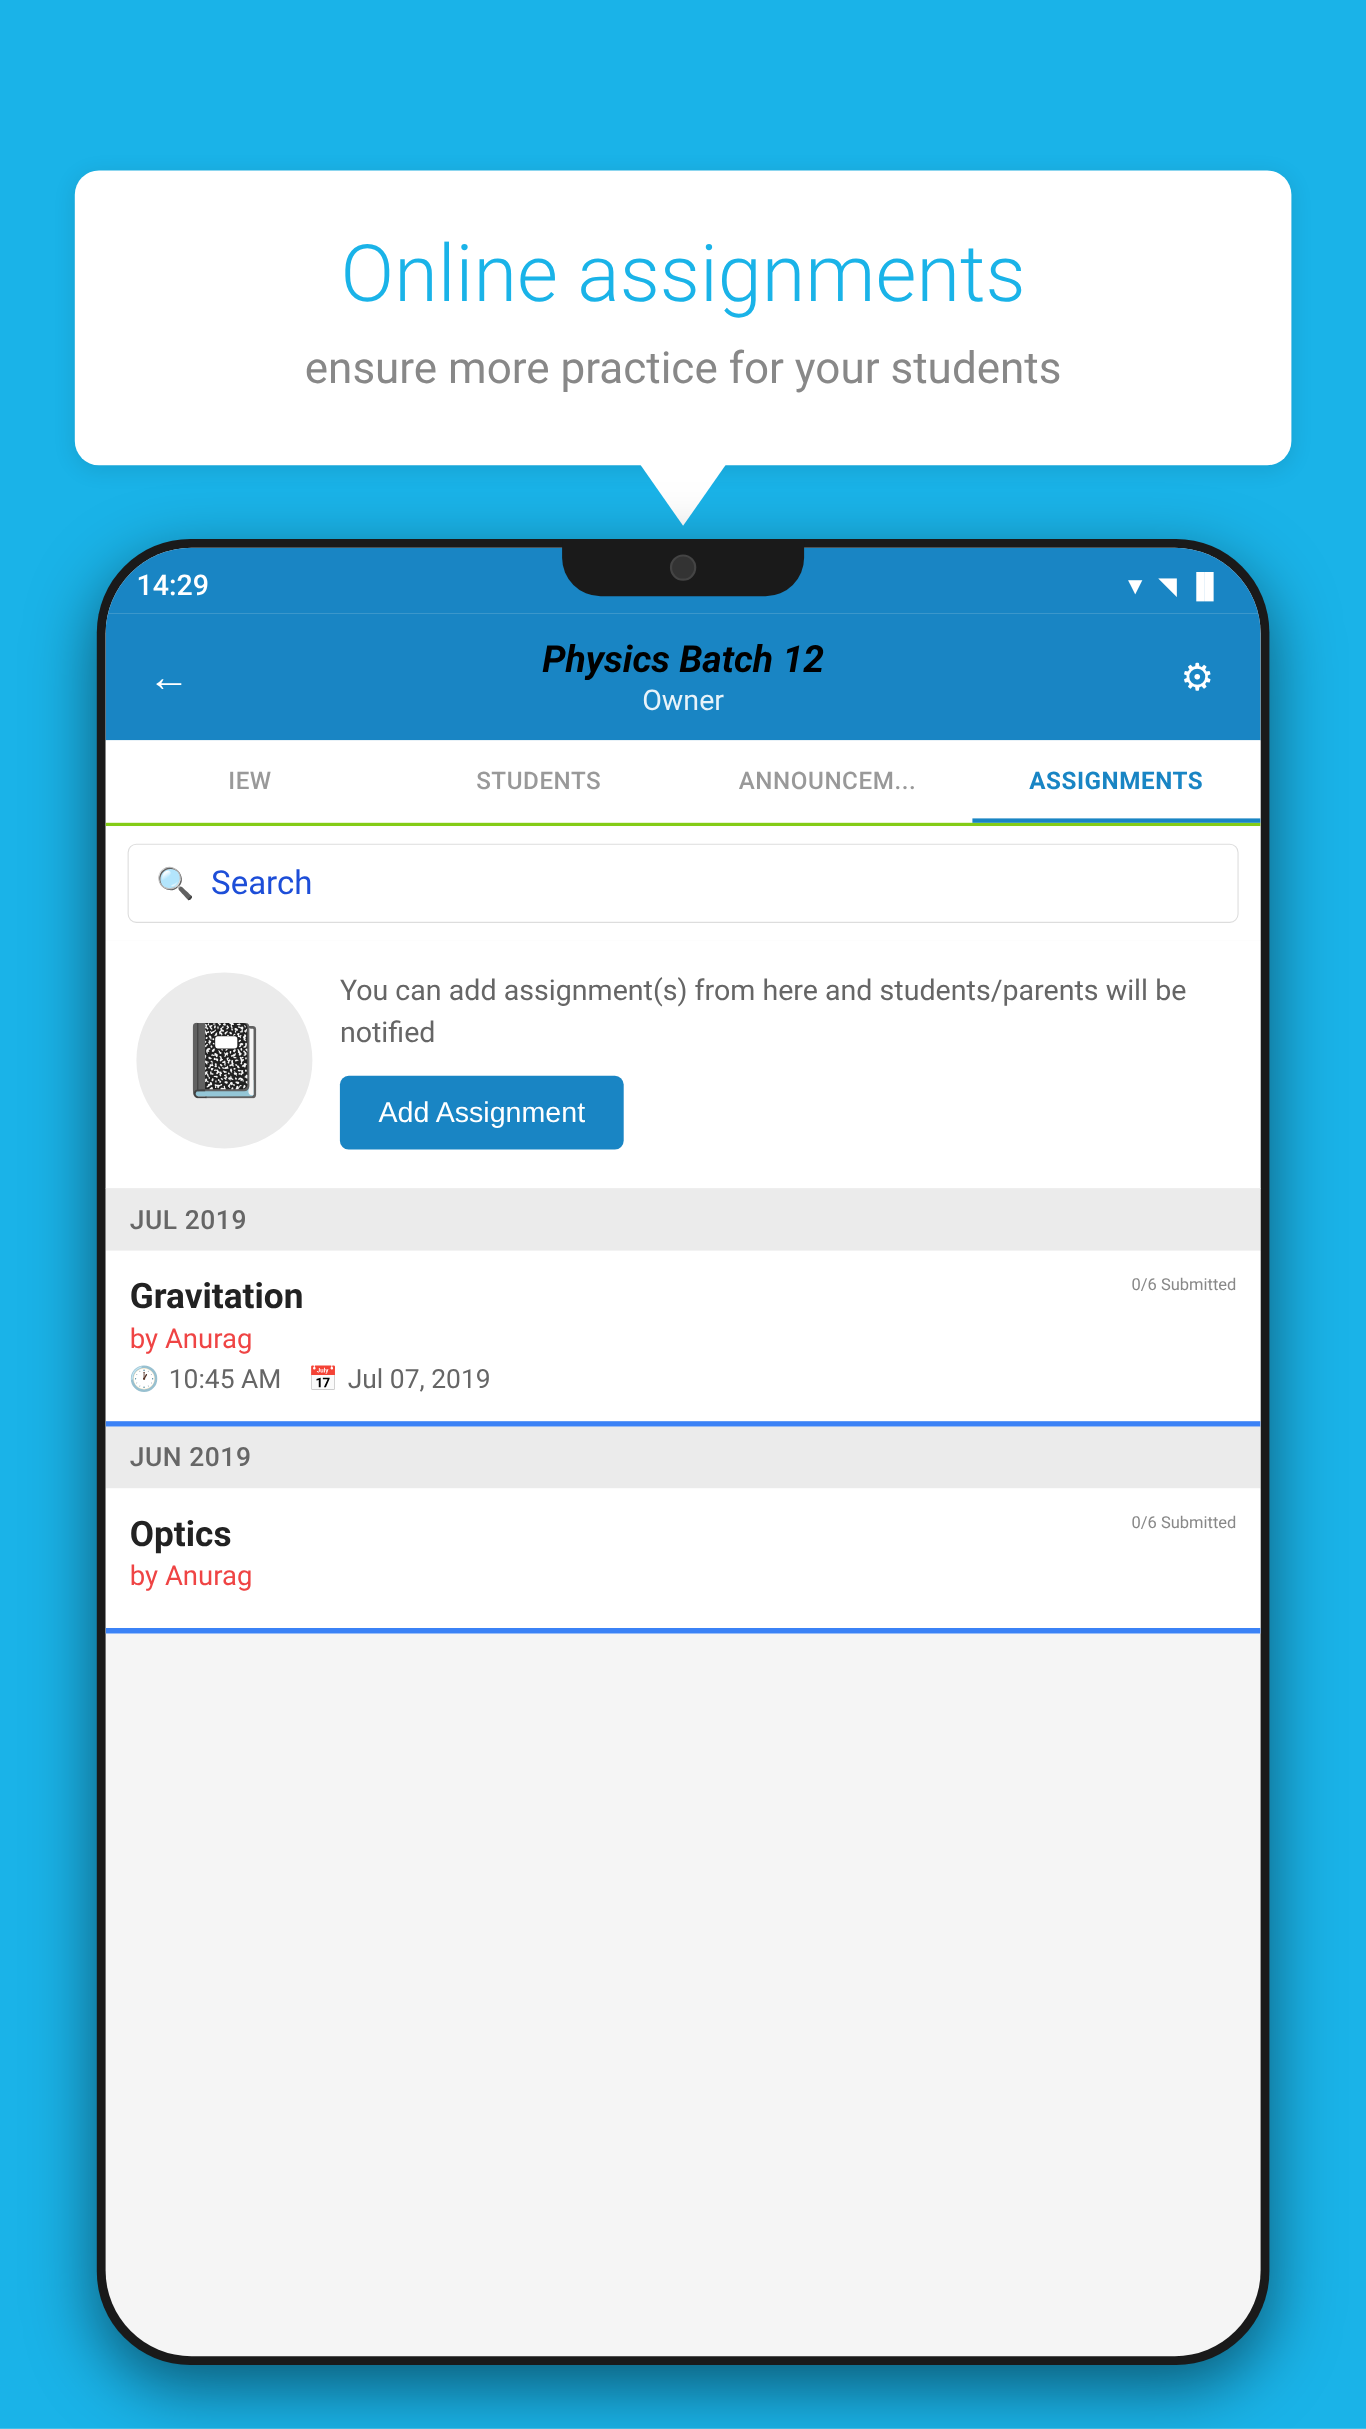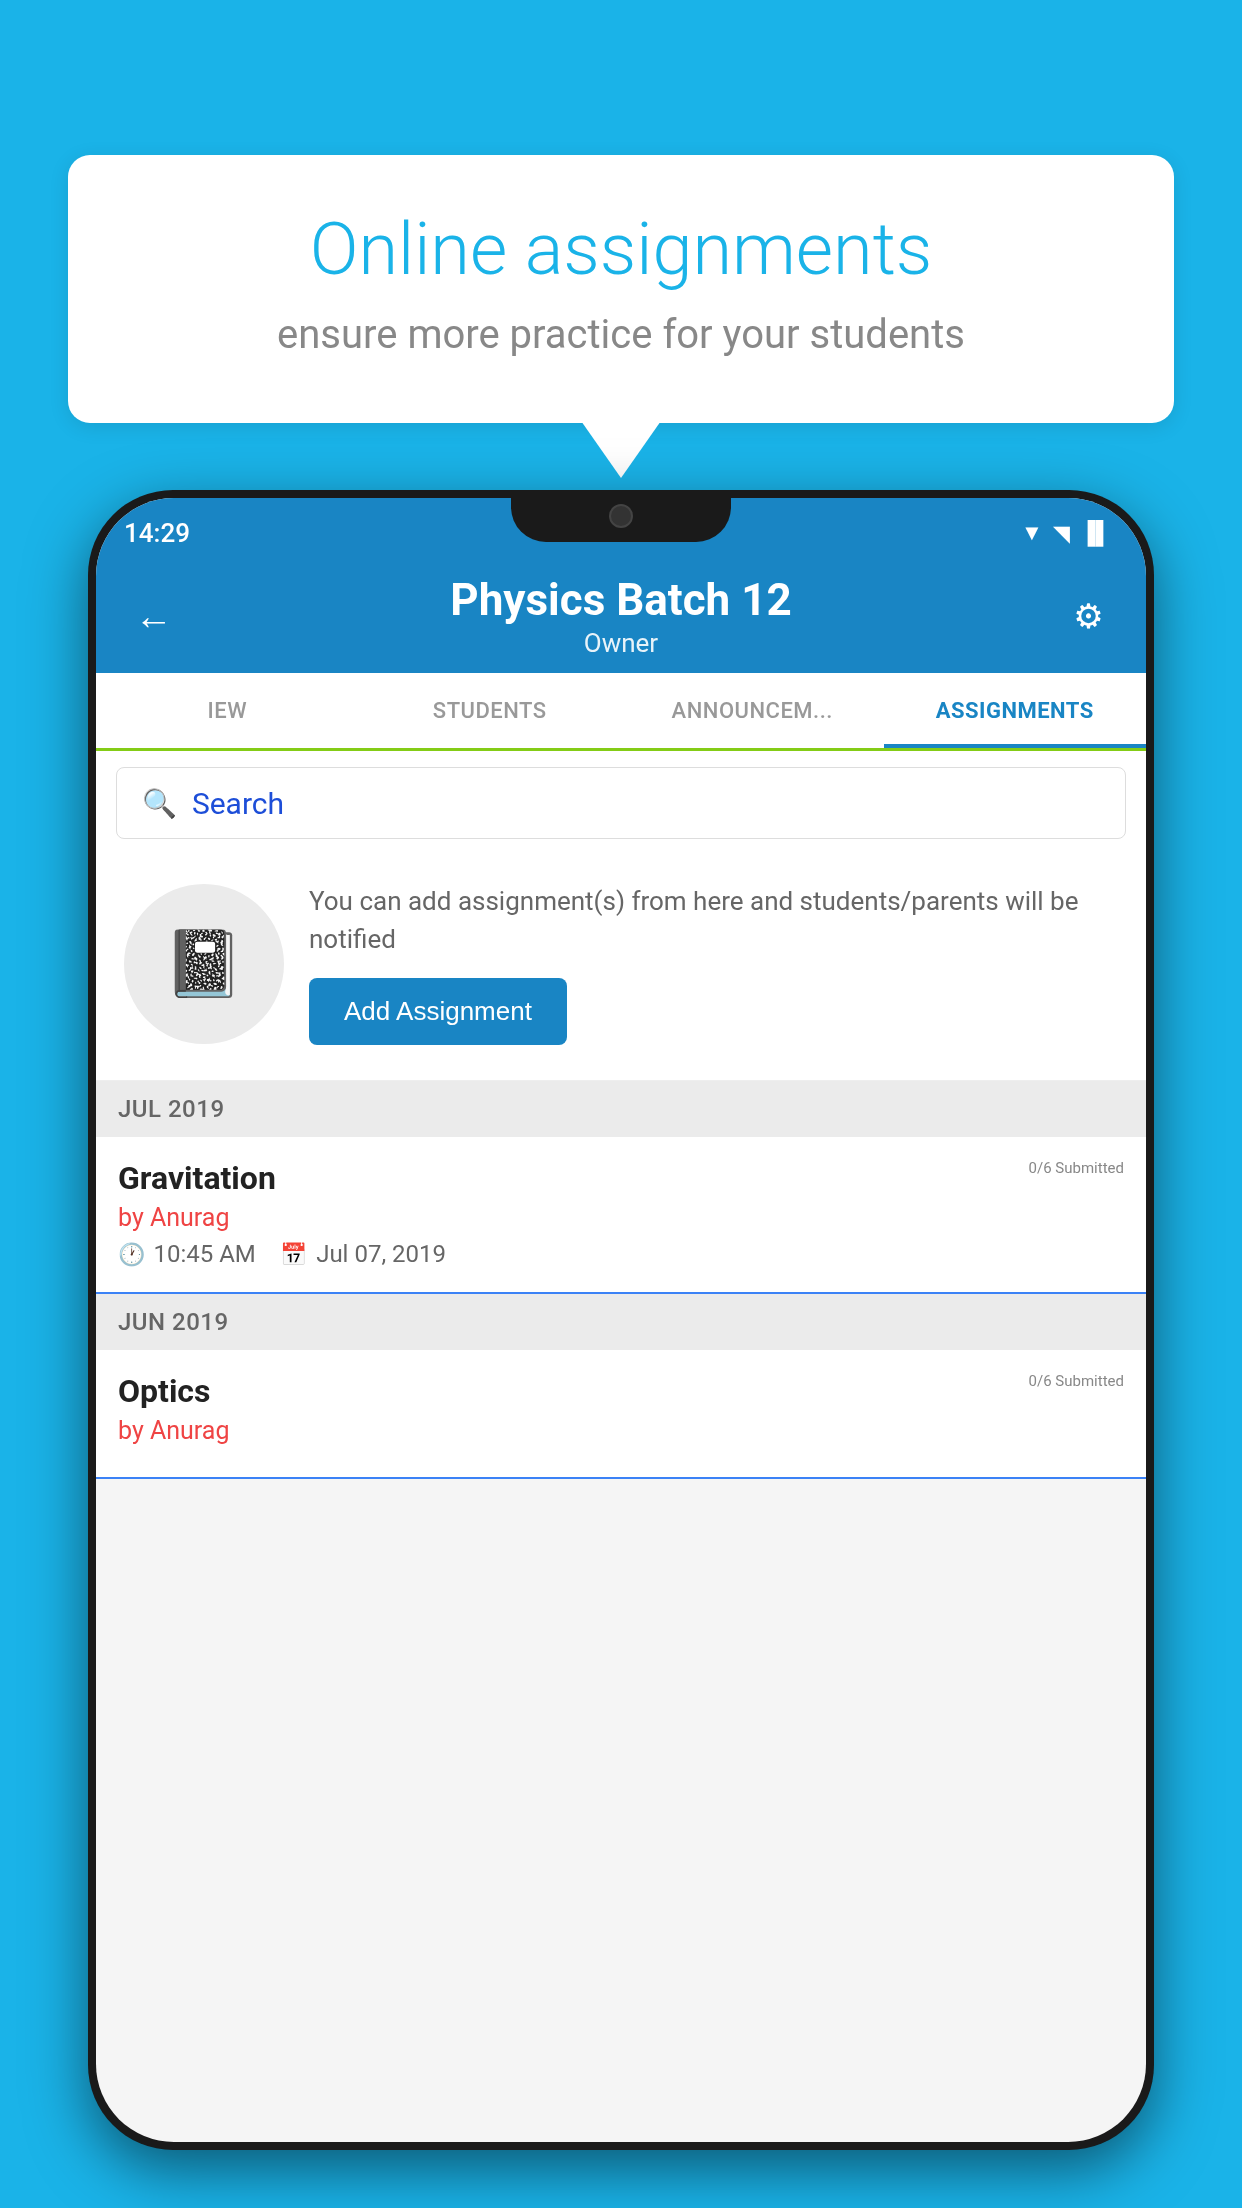--- a/index.html
+++ b/index.html
@@ -158,23 +158,24 @@
       width: 55px;
       text-align: center;
     }
 
     .header-title-area {
       text-align: center;
       flex: 1;
     }
 
     .header-title {
-      color: #ffffff;
-      font-size: 44px;
+      color: #000000;
+      font-size: 34px;
       font-weight: 700;
+      font-style: italic;
     }
 
     .header-subtitle {
       color: rgba(255,255,255,0.9);
       font-size: 26px;
       margin-top: 2px;
     }
 
     .header-settings {
       color: white;
@@ -303,21 +304,21 @@
       font-size: 24px;
       color: #666;
       font-weight: 500;
       letter-spacing: 0.5px;
     }
 
     
     .assignment-item {
       background: white;
       padding: 22px 22px 24px 22px;
-      border-bottom: 2px solid #3b82f6;
+      border-bottom: 5px solid #3b82f6;
     }
 
     .assignment-row1 {
       display: flex;
       justify-content: space-between;
       align-items: flex-start;
       margin-bottom: 6px;
     }
 
     .assignment-name {

